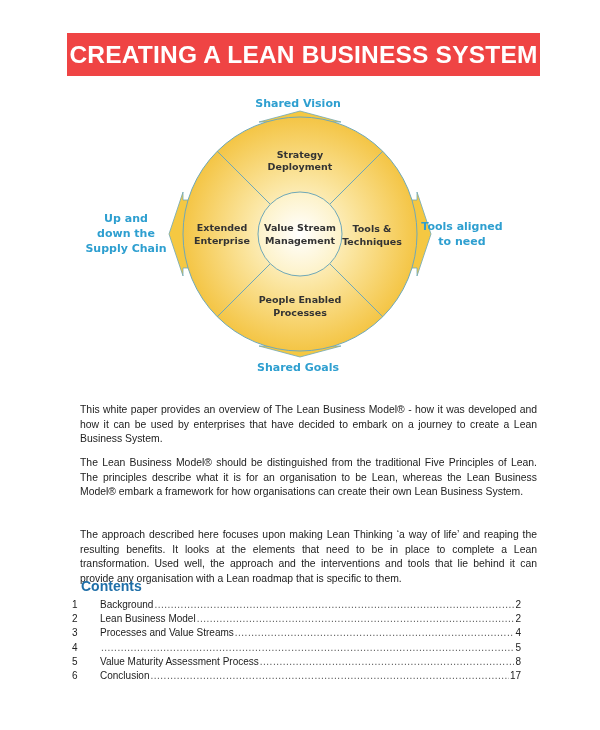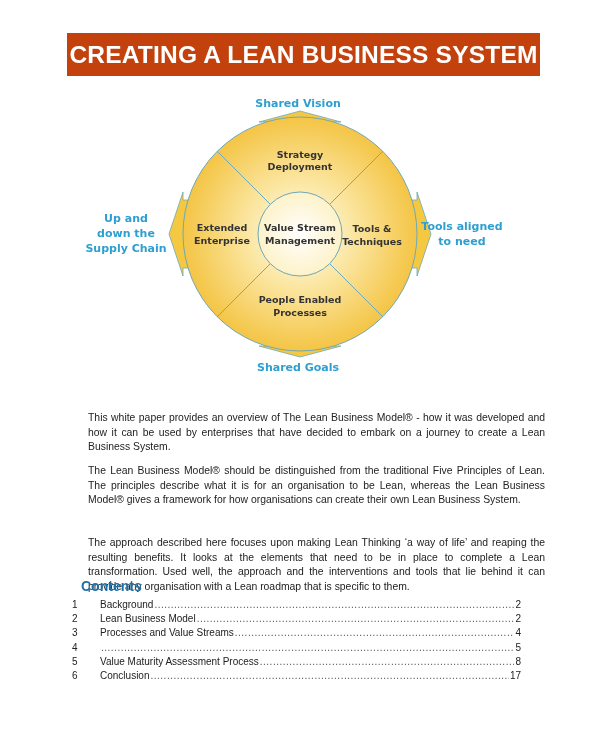--- a/index.html
+++ b/index.html
@@ -1,25 +1,25 @@
 <!DOCTYPE html>
 <html><head>
 <meta charset="utf-8">
 <style>
   html, body { margin: 0; padding: 0; background: #ffffff; }
   body { width: 600px; height: 730px; position: relative; overflow: hidden;
          font-family: "Liberation Sans", sans-serif; color: #222; }
   .banner { position: absolute; left: 67px; top: 33px; width: 473px; height: 43px;
-            background: #c2410c; display: flex; align-items: center; justify-content: center; }
+            background: #ef4444; display: flex; align-items: center; justify-content: center; }
   .banner-title { color: #ffffff; font-family: "Liberation Sans", sans-serif; font-weight: bold;
                   font-size: 24.5px; letter-spacing: 0.2px; }
   .diagram { position: absolute; left: 0; top: 85px; width: 600px; height: 300px; }
   .diagram svg { position: absolute; left: 0; top: 0; }
   .body-text { position: absolute; left: 72px; width: 457px; font-family: "Liberation Sans", sans-serif;
-               font-size: 10.4px; line-height: 14.5px; color: #222; text-align: justify; margin: 16px; }
+               font-size: 10.4px; line-height: 14.5px; color: #222; text-align: justify; margin: 8px; }
   .p1 { top: 395px; }
   .p2 { top: 448px; }
   .p3 { top: 520px; }
   .contents-heading { position: absolute; left: 72px; top: 569px; font-family: "Liberation Sans", sans-serif;
                       font-weight: bold; font-size: 14px; color: #1f6fa8; margin: 9px; }
   .toc { position: absolute; left: 72px; top: 599px; width: 449px; margin: 0; padding: 0; list-style: none; }
   .toc-row { display: flex; align-items: baseline; height: 14.2px; font-size: 10px; color: #222;
              font-family: "Liberation Sans", sans-serif; }
   .toc-num { width: 28px; flex: none; }
   .toc-title { flex: none; white-space: nowrap; }
@@ -90,21 +90,21 @@
       <text x="126" y="222">Up and</text>
       <text x="126" y="237">down the</text>
       <text x="126" y="252">Supply Chain</text>
       <text x="462" y="230">Tools aligned</text>
       <text x="462" y="245">to need</text>
     </g>
   </svg>
 </div>
 
 <p class="body-text p1">This white paper provides an overview of The Lean Business Model® - how it was developed and how it can be used by enterprises that have decided to embark on a journey to create a Lean Business System.</p>
-<p class="body-text p2">The Lean Business Model® should be distinguished from the traditional Five Principles of Lean.  The principles describe what it is for an organisation to be Lean, whereas the Lean Business Model® gives a framework for how organisations can create their own Lean Business System.</p>
+<p class="body-text p2">The Lean Business Model® should be distinguished from the traditional Five Principles of Lean.  The principles describe what it is for an organisation to be Lean, whereas the Lean Business Model® embark a framework for how organisations can create their own Lean Business System.</p>
 <p class="body-text p3">The approach described here focuses upon making Lean Thinking ‘a way of life’ and reaping the resulting benefits.  It looks at the elements that need to be in place to complete a Lean transformation.  Used well, the approach and the interventions and tools that lie behind it can provide any organisation with a Lean roadmap that is specific to them.</p>
 
 <h2 class="contents-heading">Contents</h2>
 
 <ul class="toc">
   <li class="toc-row">
     <span class="toc-num">1</span>
     <span class="toc-title">Background </span>
     <span class="toc-leader"></span>
     <span class="toc-page">2</span>

